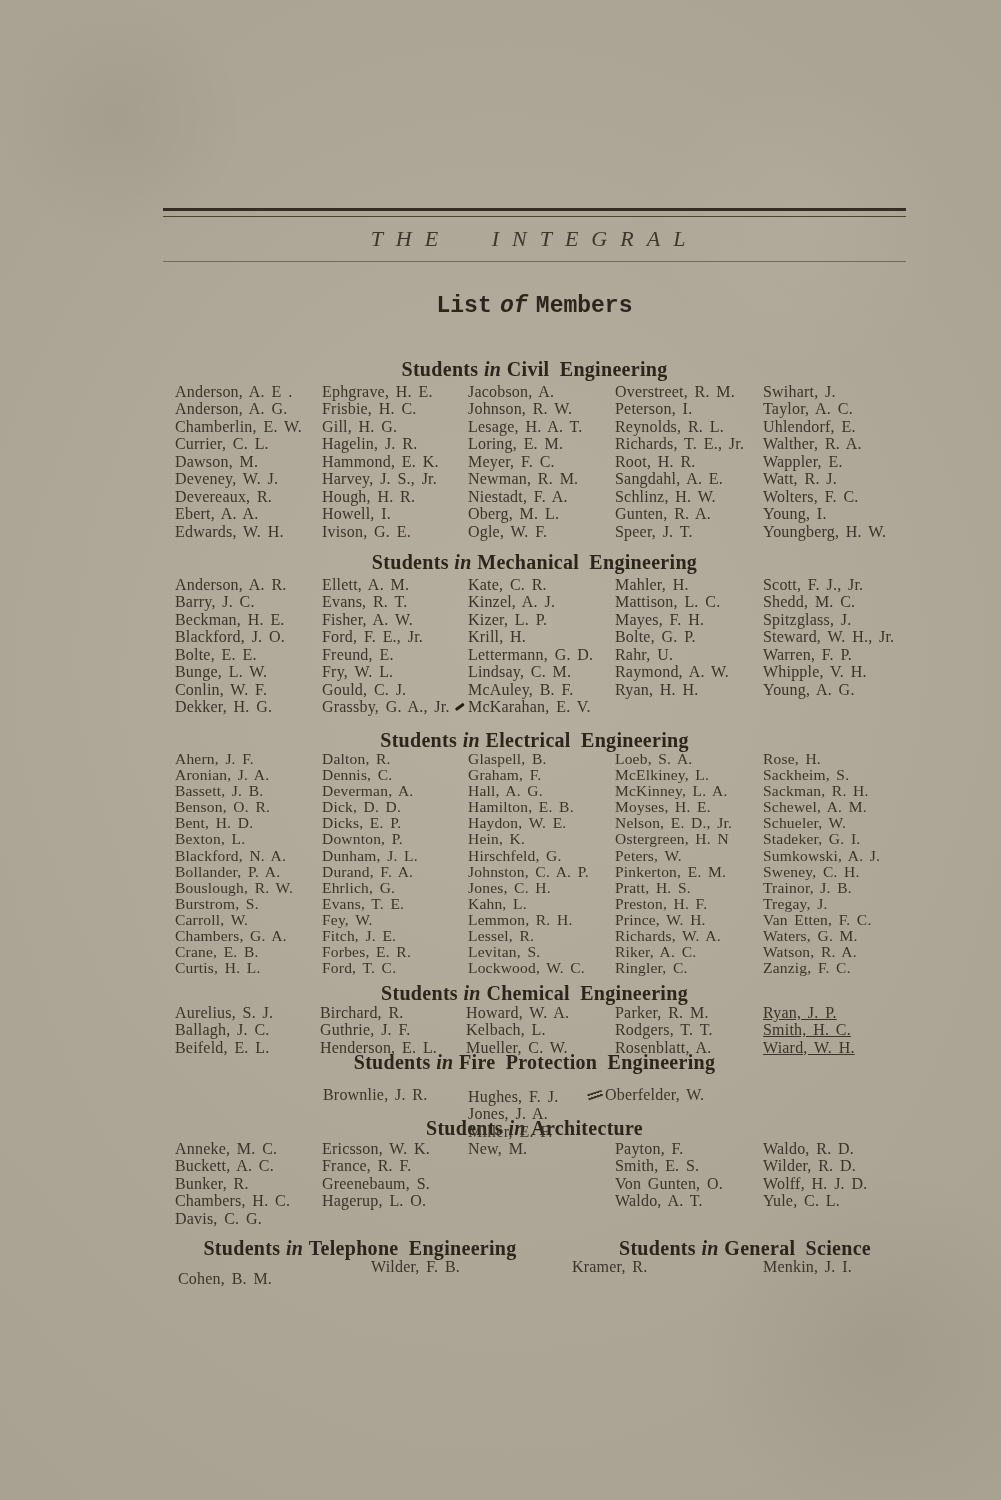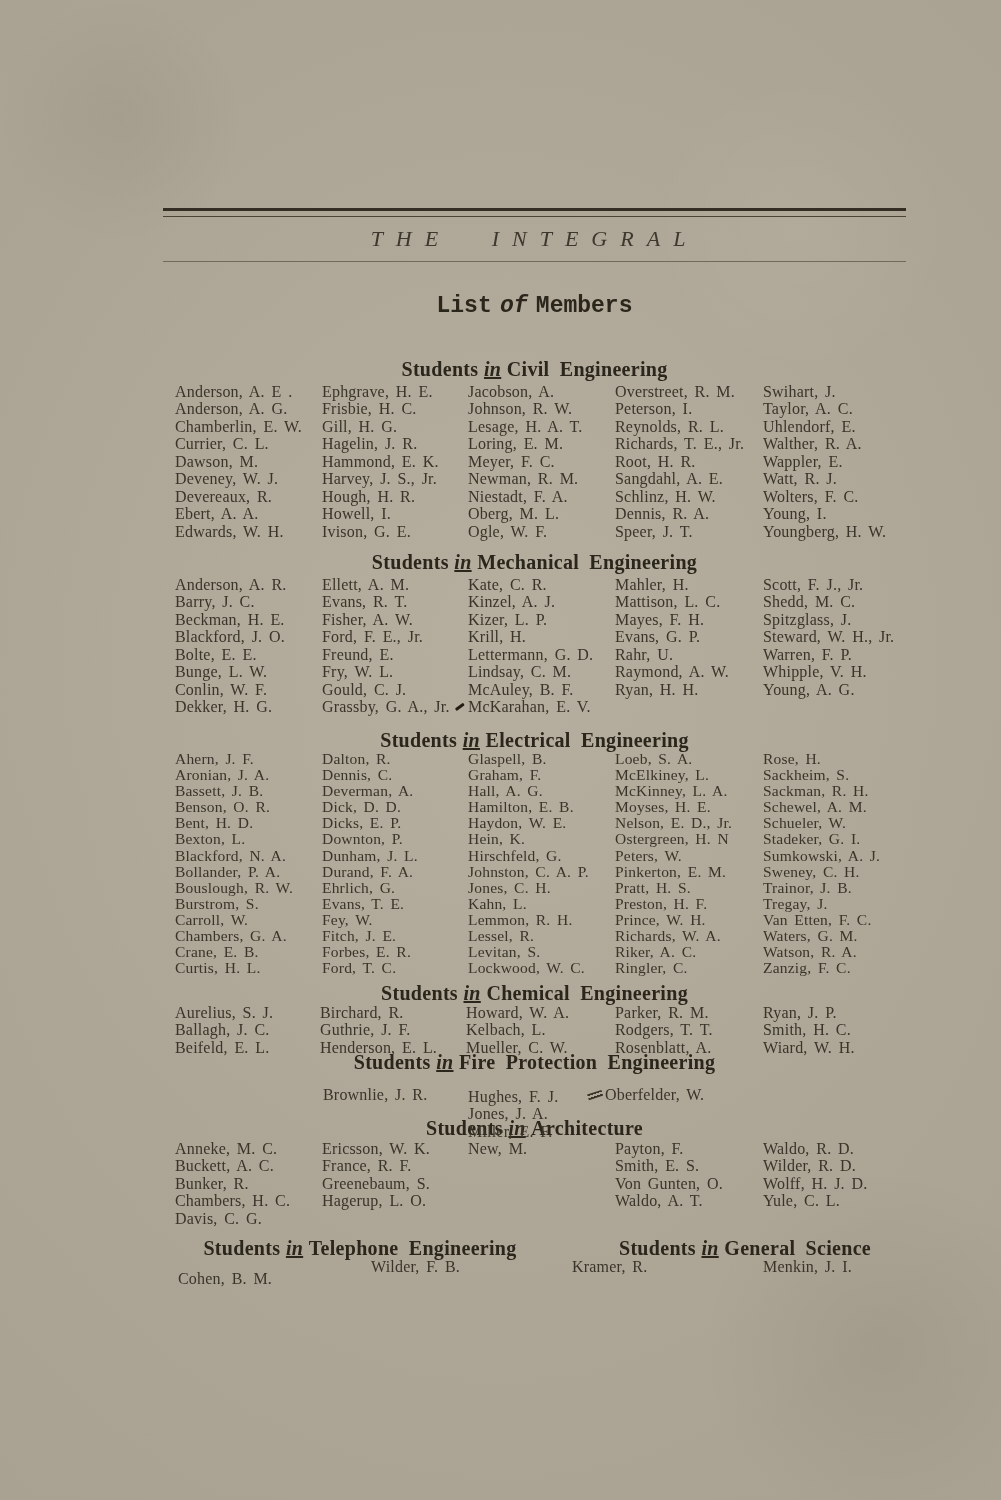--- a/index.html
+++ b/index.html
@@ -33,21 +33,21 @@
   }
   .big-title{position:absolute;left:163px;width:743px;text-align:center;color:#2b261b;}
   .big-title .w{margin:0 .18em;}
   .big-title i{font-style:italic;}
   #list-title{top:293px;font-size:23px;font-weight:bold;word-spacing:4px;font-family:Liberation Mono, monospace;}
   #class-title{top:320px;font-size:29px;font-weight:bold;word-spacing:6px;}
   .sec-head{
     position:absolute;text-align:center;color:#2b261b;
     font-size:20px;font-weight:bold;word-spacing:5px;letter-spacing:.3px;
   }
-  .sec-head i{font-style:italic;font-weight:bold;text-decoration:underline;}
+  .sec-head i{font-style:italic;font-weight:bold;}
   .sec-head .w{margin:0 .14em;}
   .col{position:absolute;white-space:nowrap;color:#3a352a;}
   .col .nm{letter-spacing:.2px;word-spacing:2.5px;}
   .pen-mark{display:inline-block;vertical-align:middle;margin-right:1px;}
   .pen-mark.pen-tick{
     width:10px;height:3.2px;background:#241d12;transform:rotate(-35deg) translateY(-2px);
     border-radius:1px;margin-left:-12px;margin-right:2px;
   }
   .pen-mark.pen-squiggle{
     width:15px;height:6px;margin-left:-17px;margin-right:2px;
@@ -112,21 +112,21 @@
         <div class="nm"><span>Ogle, W. F.</span></div>
       </div>
       <div class="col" style="left: 615px; top: 383px; font-size: 16px; line-height: 17.45px;">
         <div class="nm"><span>Overstreet, R. M.</span></div>
         <div class="nm"><span>Peterson, I.</span></div>
         <div class="nm"><span>Reynolds, R. L.</span></div>
         <div class="nm"><span>Richards, T. E., Jr.</span></div>
         <div class="nm"><span>Root, H. R.</span></div>
         <div class="nm"><span>Sangdahl, A. E.</span></div>
         <div class="nm"><span>Schlinz, H. W.</span></div>
-        <div class="nm"><span>Dennis, R. A.</span></div>
+        <div class="nm"><span>Gunten, R. A.</span></div>
         <div class="nm"><span>Speer, J. T.</span></div>
       </div>
       <div class="col" style="left: 763px; top: 383px; font-size: 16px; line-height: 17.45px;">
         <div class="nm"><span>Swihart, J.</span></div>
         <div class="nm"><span>Taylor, A. C.</span></div>
         <div class="nm"><span>Uhlendorf, E.</span></div>
         <div class="nm"><span>Walther, R. A.</span></div>
         <div class="nm"><span>Wappler, E.</span></div>
         <div class="nm"><span>Watt, R. J.</span></div>
         <div class="nm"><span>Wolters, F. C.</span></div>
@@ -161,21 +161,21 @@
         <div class="nm"><span>Krill, H.</span></div>
         <div class="nm"><span>Lettermann, G. D.</span></div>
         <div class="nm"><span>Lindsay, C. M.</span></div>
         <div class="nm"><span>McAuley, B. F.</span></div>
         <div class="nm"><span class="pen-mark pen-tick"></span><span>McKarahan, E. V.</span></div>
       </div>
       <div class="col" style="left: 615px; top: 576px; font-size: 16px; line-height: 17.45px;">
         <div class="nm"><span>Mahler, H.</span></div>
         <div class="nm"><span>Mattison, L. C.</span></div>
         <div class="nm"><span>Mayes, F. H.</span></div>
-        <div class="nm"><span>Evans, G. P.</span></div>
+        <div class="nm"><span>Bolte, G. P.</span></div>
         <div class="nm"><span>Rahr, U.</span></div>
         <div class="nm"><span>Raymond, A. W.</span></div>
         <div class="nm"><span>Ryan, H. H.</span></div>
       </div>
       <div class="col" style="left: 763px; top: 576px; font-size: 16px; line-height: 17.45px;">
         <div class="nm"><span>Scott, F. J., Jr.</span></div>
         <div class="nm"><span>Shedd, M. C.</span></div>
         <div class="nm"><span>Spitzglass, J.</span></div>
         <div class="nm"><span>Steward, W. H., Jr.</span></div>
         <div class="nm"><span>Warren, F. P.</span></div>
@@ -277,21 +277,21 @@
       <div class="col" style="left: 466px; top: 1004px; font-size: 16px; line-height: 17.3px;">
         <div class="nm"><span>Howard, W. A.</span></div>
         <div class="nm"><span>Kelbach, L.</span></div>
         <div class="nm"><span>Mueller, C. W.</span></div>
       </div>
       <div class="col" style="left: 615px; top: 1004px; font-size: 16px; line-height: 17.3px;">
         <div class="nm"><span>Parker, R. M.</span></div>
         <div class="nm"><span>Rodgers, T. T.</span></div>
         <div class="nm"><span>Rosenblatt, A.</span></div>
       </div>
-      <div class="col" style="left: 763px; top: 1004px; font-size: 16px; line-height: 17.3px;">
+      <div class="col" style="left: 763px; top: 1004px; font-size: 16px; line-height: 17.3px; text-decoration: underline;">
         <div class="nm"><span>Ryan, J. P.</span></div>
         <div class="nm"><span>Smith, H. C.</span></div>
         <div class="nm"><span>Wiard, W. H.</span></div>
       </div>
       <div class="sec-head" style="top: 1051px; left: 163px; width: 743px;"><span class="w">Students</span><i class="w">in</i><span class="w">Fire Protection Engineering</span></div>
       <div class="col" style="left: 323px; top: 1086px; font-size: 16px; line-height: 17.3px;">
         <div class="nm"><span>Brownlie, J. R.</span></div>
       </div>
       <div class="col" style="left: 605px; top: 1086px; font-size: 16px; line-height: 17.3px;">
         <div class="nm"><span class="pen-mark pen-squiggle"></span><span>Oberfelder, W.</span></div>

